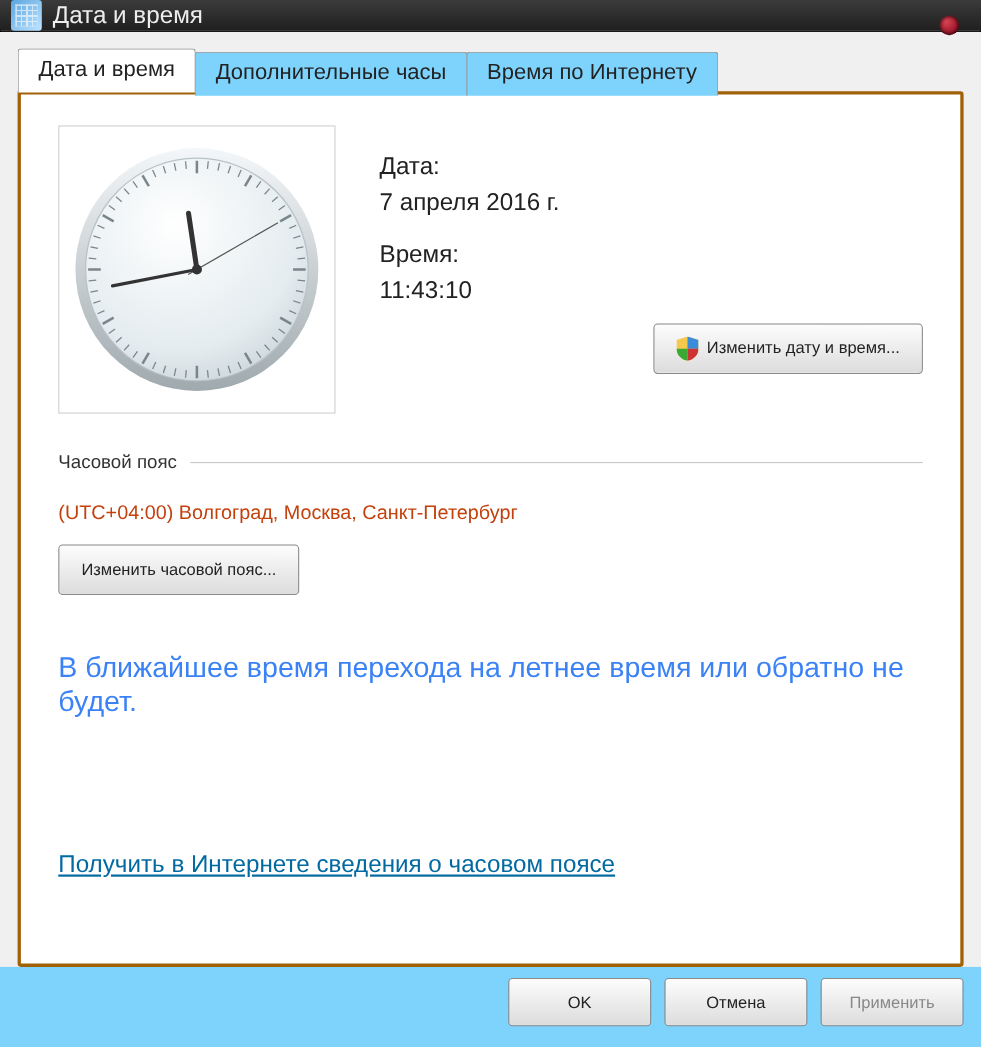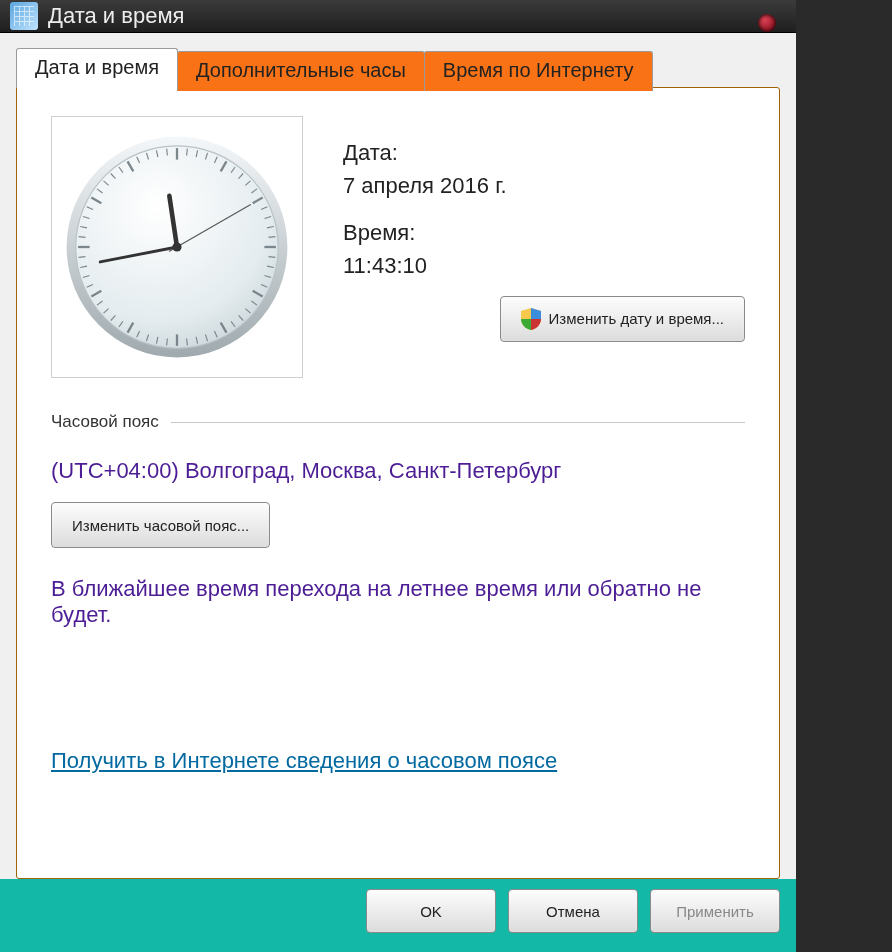--- a/index.html
+++ b/index.html
@@ -6,21 +6,21 @@
     margin: 0;
     padding: 0;
     width: 892px;
     height: 952px;
     font-family: "Segoe UI", Tahoma, sans-serif;
     font-size: 18px;
     background: #2a2a2a;
     overflow: hidden;
   }
   .window {
-    width: 796px;
+    width: 892px;
     height: 952px;
     background: #ececec;
     display: flex;
     flex-direction: column;
     box-shadow: 0 0 0 1px #000 inset;
   }
   
   .titlebar {
     height: 46px;
     background: linear-gradient(to bottom, #3b3b3b, #1f1f1f);
@@ -82,30 +82,30 @@
     border-bottom: none;
     padding: 7px 18px 9px 18px;
     font-size: 20px;
     color: #222;
     border-radius: 3px 3px 0 0;
     margin-right: -1px;
     cursor: default;
     position: relative;
   }
   .tab:not(.active) {
-    background: #f97316;
+    background: #7dd3fc;
     top: 3px;
     padding-bottom: 6px;
   }
   .tab.active {
     background: #fff;
     z-index: 3;
   }
   .tabpage {
-    border: 1px solid #a16207;
+    border: 3px solid #a16207;
     background: #fff;
     border-radius: 0 3px 3px 3px;
     padding: 28px 34px 22px 34px;
     position: relative;
     z-index: 1;
     min-height: 740px;
   }
   
   .top-row {
     display: flex;
@@ -165,52 +165,52 @@
     color: #333;
     font-size: 17px;
   }
   .section-header .line {
     flex: 1;
     height: 1px;
     background: #c7c7c7;
   }
   .tz-value {
     margin-top: 26px;
-    font-size: 22px;
-    color: #4c1d95;
+    font-size: 18px;
+    color: #c2410c;
   }
   .right-btn-row {
     text-align: left;
     margin-top: 18px;
   }
   .dst-note {
-    margin-top: 28px;
-    font-size: 22px;
-    color: #4c1d95;
+    margin-top: 50px;
+    font-size: 26px;
+    color: #3b82f6;
   }
   .links {
     margin-top: 120px;
   }
   .link {
     color: #0369a1;
     text-decoration: underline;
     font-size: 22px;
     display: inline-block;
     margin-bottom: 6px;
     cursor: pointer;
   }
   
   .button-bar {
     height: 64px;
     display: flex;
     align-items: center;
     justify-content: flex-end;
     gap: 12px;
     padding: 0 16px 9px 0;
-    background: #14b8a6;
+    background: #7dd3fc;
   }
   .button-bar .btn {
     min-width: 100px;
     justify-content: center;
     padding: 5px 14px;
   }
   .button-bar .btn.disabled {
     color: #888;
   }
 </style>

